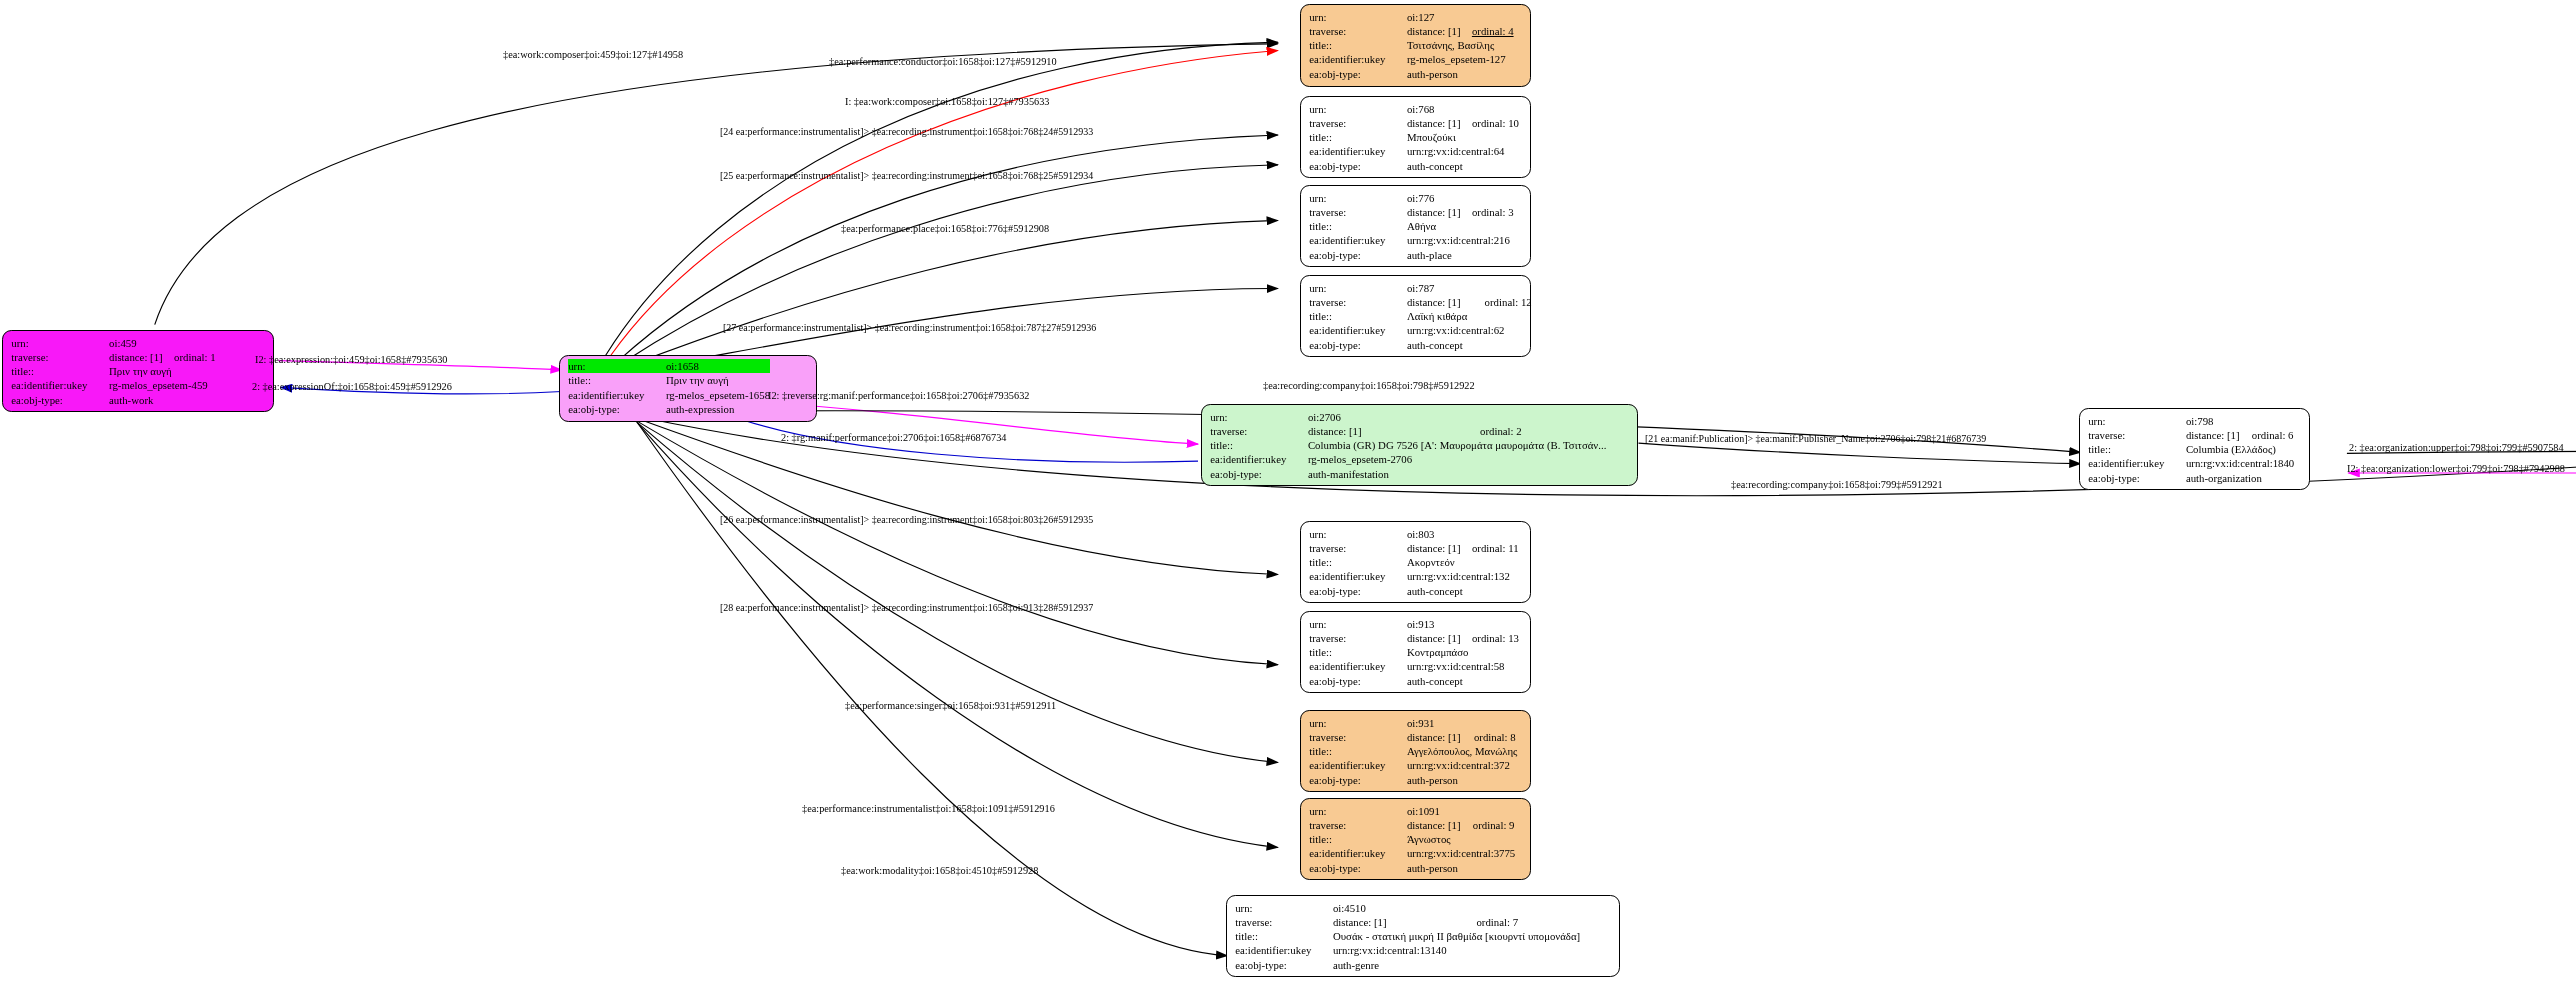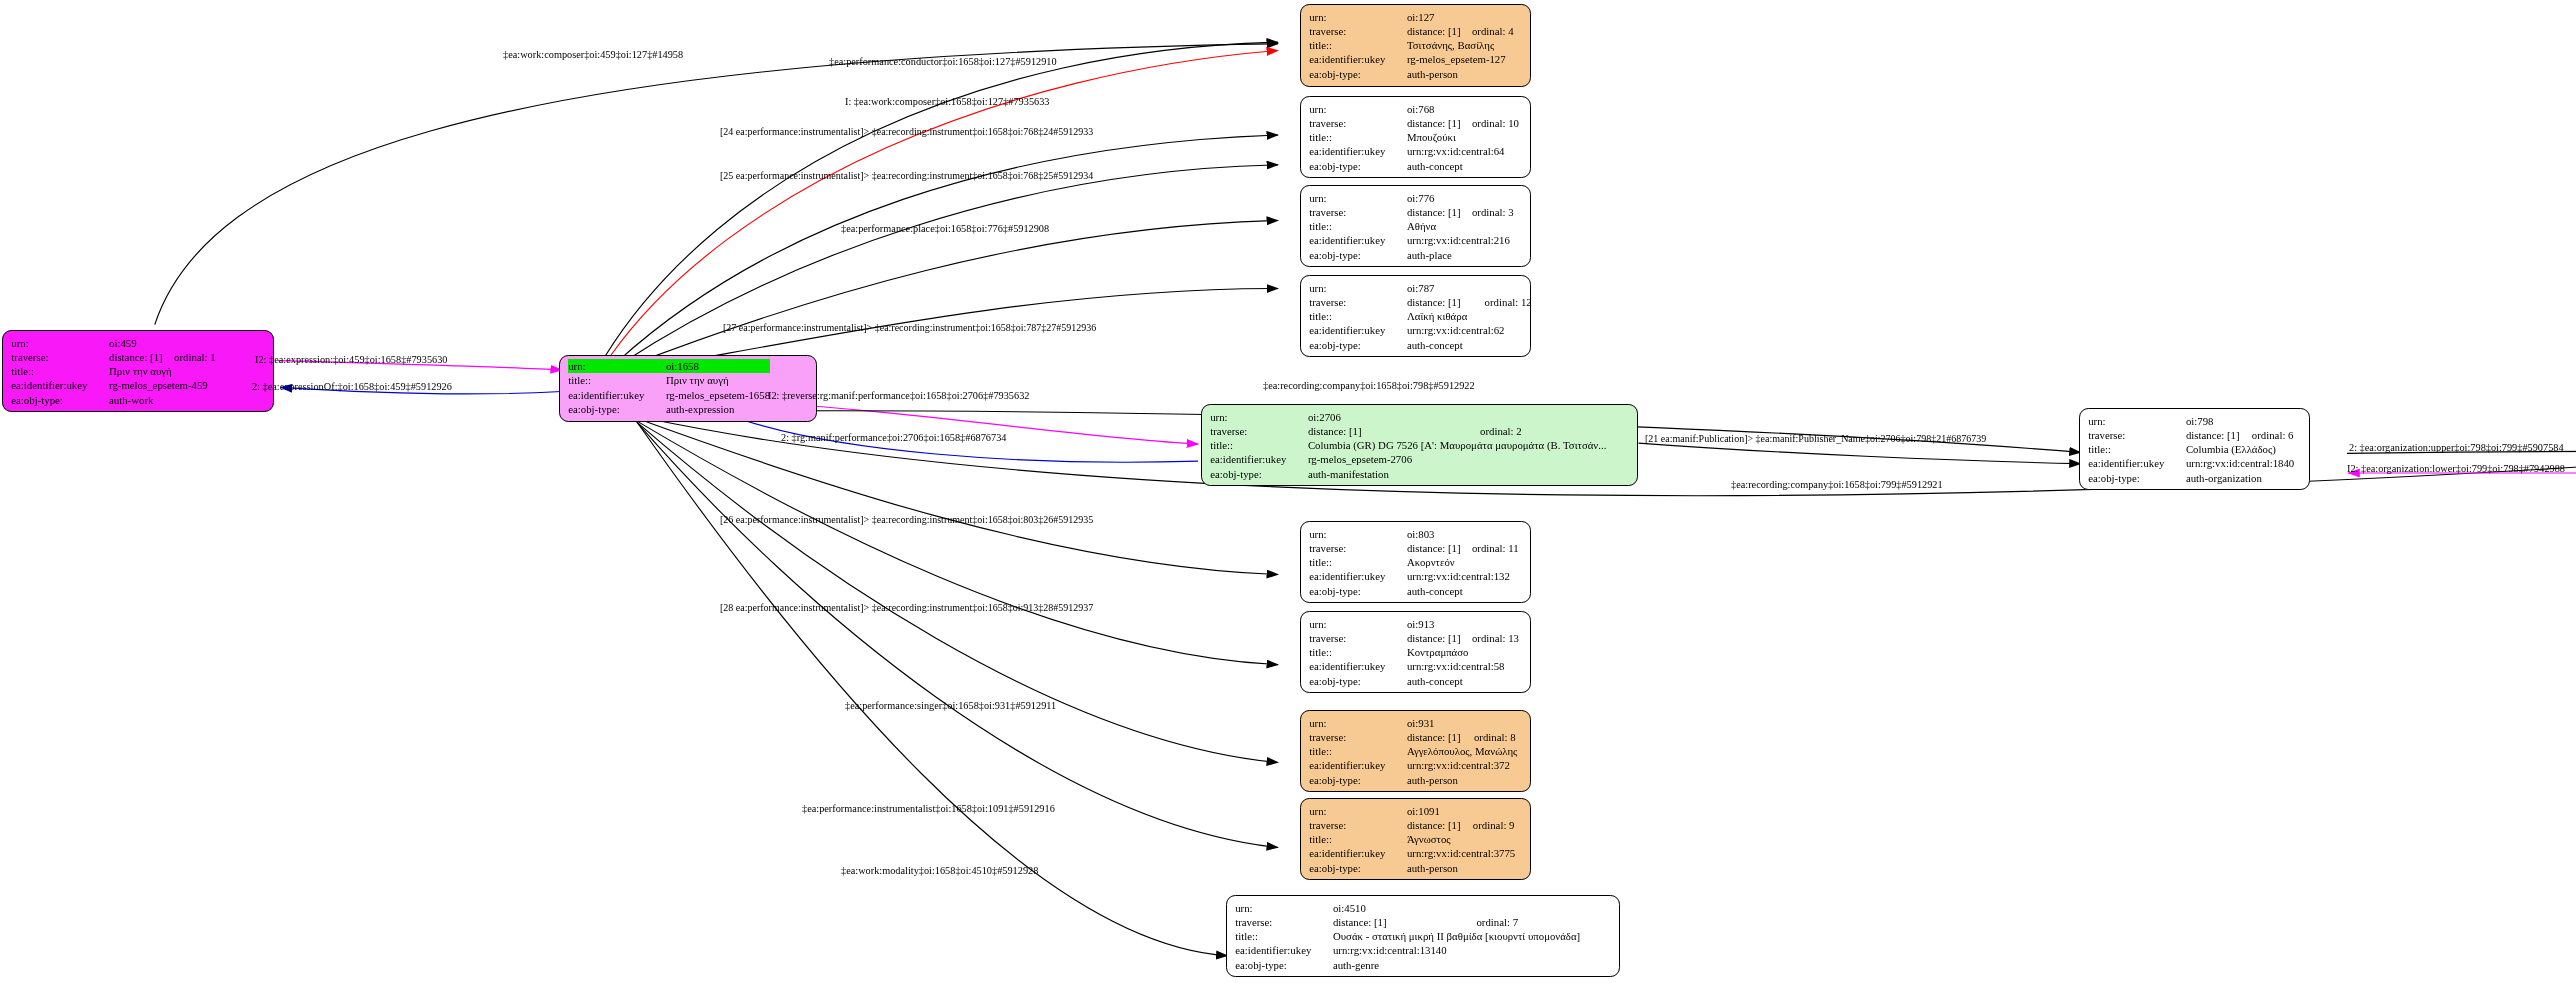--- a/index.html
+++ b/index.html
@@ -146,21 +146,21 @@
     <table>
       <tbody>
           <tr>
         <td class="k">urn:</td>
         <td class="v2">oi:127</td>
             <td></td>
       </tr>
       <tr>
         <td class="k">traverse:</td>
         <td class="v2">distance: [1]</td>
-        <td style="padding-left:11.3px;">ordinal: 4</td>
+        <td style="padding-left:11.3px;text-decoration:underline;">ordinal: 4</td>
       </tr>
       <tr>
         <td class="k">title::</td>
         <td class="v2" colspan="2">Τσιτσάνης, Βασίλης</td>
       </tr>
       <tr>
         <td class="k">ea:identifier:ukey</td>
         <td class="v2" colspan="2">rg-melos_epsetem-127</td>
       </tr>
       <tr>

